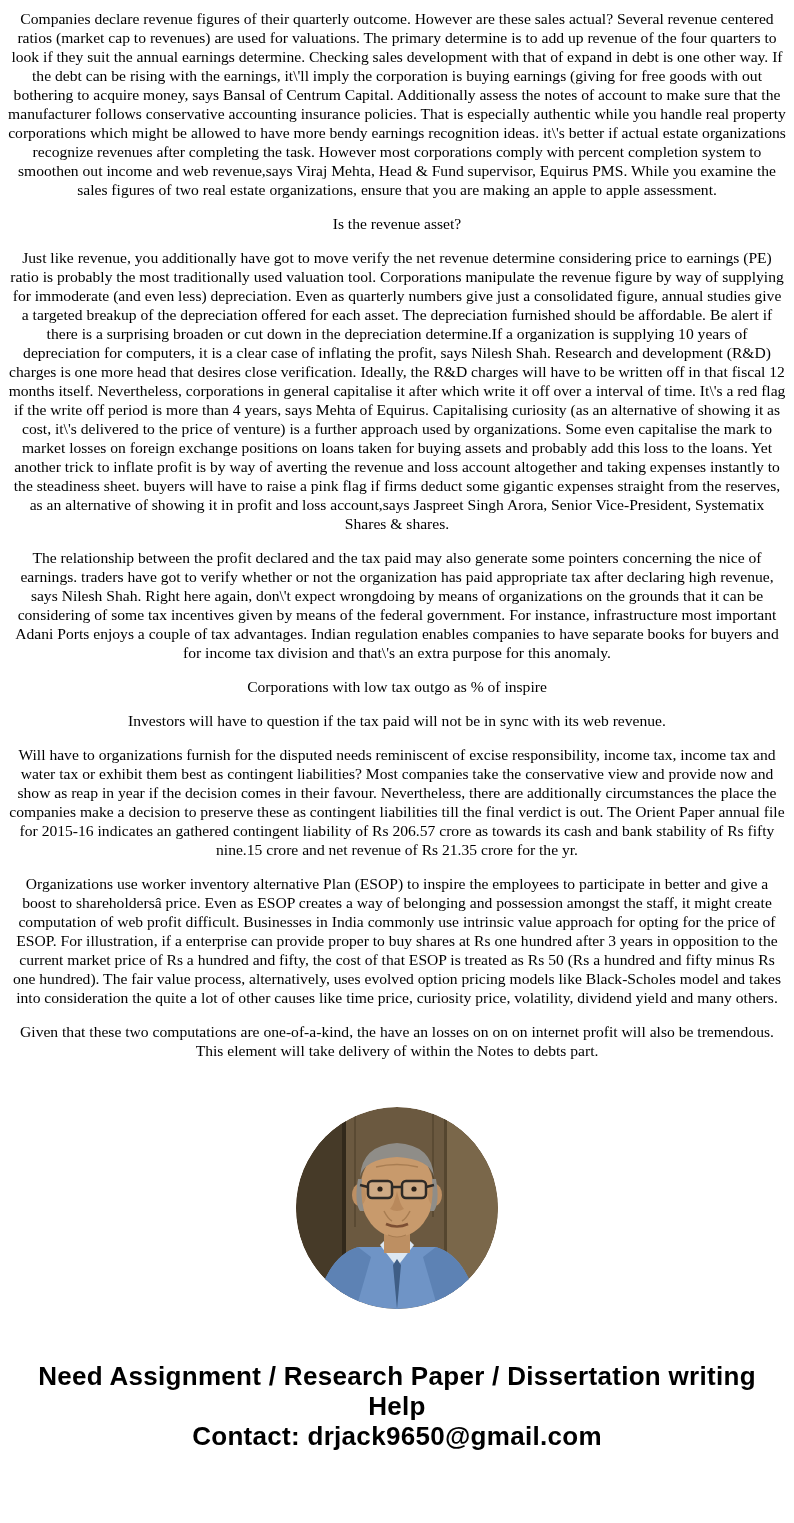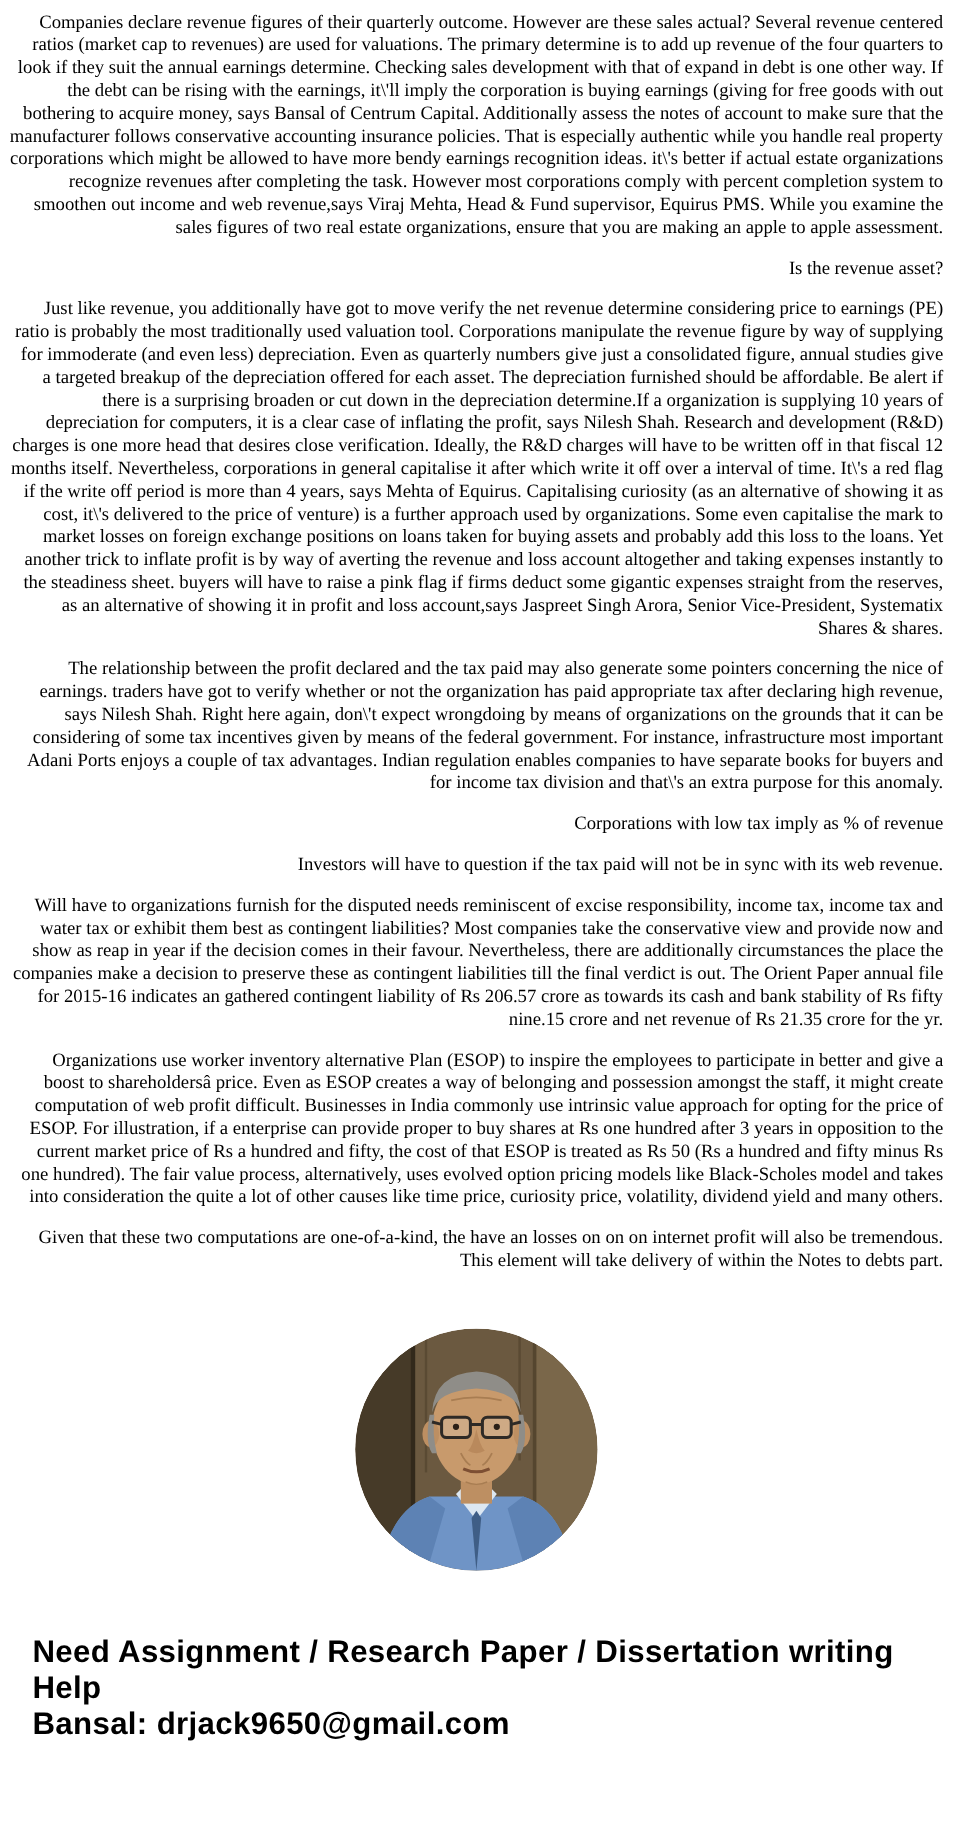--- a/index.html
+++ b/index.html
@@ -13,54 +13,55 @@
     box-sizing: border-box;
     padding: 9px 8px 24px 8px;
     background: #ffffff;
     color: #000000;
     font-family: "Liberation Serif", "DejaVu Serif", serif;
     font-size: 15.6px;
     line-height: 19px;
   }
   .article p {
     margin: 0 0 15px 0;
-    text-align: right;
+    text-align: center;
   }
   .avatar-wrap {
     width: 202px;
     height: 202px;
     margin: 47px auto 0 auto;
     border-radius: 50%;
     overflow: hidden;
     display: block;
   }
   .avatar-wrap svg { display: block; }
   .cta {
     margin: 52px auto 0 auto;
     width: 740px;
+    text-align: center;
     font-family: "Liberation Sans", "DejaVu Sans", sans-serif;
     font-weight: bold;
     font-size: 26px;
     line-height: 30px;
     color: #000000;
     letter-spacing: 0.3px;
   }
   .cta .cta-line { margin: 0; }
 </style>
 </head>
 <body>
 
 <div class="page">
 
   <div class="article">
     <p>Companies declare revenue figures of their quarterly outcome. However are these sales actual? Several revenue centered ratios (market cap to revenues) are used for valuations. The primary determine is to add up revenue of the four quarters to look if they suit the annual earnings determine. Checking sales development with that of expand in debt is one other way. If the debt can be rising with the earnings, it\'ll imply the corporation is buying earnings (giving for free goods with out bothering to acquire money, says Bansal of Centrum Capital. Additionally assess the notes of account to make sure that the manufacturer follows conservative accounting insurance policies. That is especially authentic while you handle real property corporations which might be allowed to have more bendy earnings recognition ideas. it\'s better if actual estate organizations recognize revenues after completing the task. However most corporations comply with percent completion system to smoothen out income and web revenue,says Viraj Mehta, Head &amp; Fund supervisor, Equirus PMS. While you examine the sales figures of two real estate organizations, ensure that you are making an apple to apple assessment.</p>
     <p>Is the revenue asset?</p>
     <p>Just like revenue, you additionally have got to move verify the net revenue determine considering price to earnings (PE) ratio is probably the most traditionally used valuation tool. Corporations manipulate the revenue figure by way of supplying for immoderate (and even less) depreciation. Even as quarterly numbers give just a consolidated figure, annual studies give a targeted breakup of the depreciation offered for each asset. The depreciation furnished should be affordable. Be alert if there is a surprising broaden or cut down in the depreciation determine.If a organization is supplying 10 years of depreciation for computers, it is a clear case of inflating the profit, says Nilesh Shah. Research and development (R&amp;D) charges is one more head that desires close verification. Ideally, the R&amp;D charges will have to be written off in that fiscal 12 months itself. Nevertheless, corporations in general capitalise it after which write it off over a interval of time. It\'s a red flag if the write off period is more than 4 years, says Mehta of Equirus. Capitalising curiosity (as an alternative of showing it as cost, it\'s delivered to the price of venture) is a further approach used by organizations. Some even capitalise the mark to market losses on foreign exchange positions on loans taken for buying assets and probably add this loss to the loans. Yet another trick to inflate profit is by way of averting the revenue and loss account altogether and taking expenses instantly to the steadiness sheet. buyers will have to raise a pink flag if firms deduct some gigantic expenses straight from the reserves, as an alternative of showing it in profit and loss account,says Jaspreet Singh Arora, Senior Vice-President, Systematix Shares &amp; shares.</p>
     <p>The relationship between the profit declared and the tax paid may also generate some pointers concerning the nice of earnings. traders have got to verify whether or not the organization has paid appropriate tax after declaring high revenue, says Nilesh Shah. Right here again, don\'t expect wrongdoing by means of organizations on the grounds that it can be considering of some tax incentives given by means of the federal government. For instance, infrastructure most important Adani Ports enjoys a couple of tax advantages. Indian regulation enables companies to have separate books for buyers and for income tax division and that\'s an extra purpose for this anomaly.</p>
-    <p>Corporations with low tax imply as % of revenue</p>
+    <p>Corporations with low tax outgo as % of inspire</p>
     <p>Investors will have to question if the tax paid will not be in sync with its web revenue.</p>
     <p>Will have to organizations furnish for the disputed needs reminiscent of excise responsibility, income tax, income tax and water tax or exhibit them best as contingent liabilities? Most companies take the conservative view and provide now and show as reap in year if the decision comes in their favour. Nevertheless, there are additionally circumstances the place the companies make a decision to preserve these as contingent liabilities till the final verdict is out. The Orient Paper annual file for 2015-16 indicates an gathered contingent liability of Rs 206.57 crore as towards its cash and bank stability of Rs fifty nine.15 crore and net revenue of Rs 21.35 crore for the yr.</p>
     <p>Organizations use worker inventory alternative Plan (ESOP) to inspire the employees to participate in better and give a boost to shareholdersâ price. Even as ESOP creates a way of belonging and possession amongst the staff, it might create computation of web profit difficult. Businesses in India commonly use intrinsic value approach for opting for the price of ESOP. For illustration, if a enterprise can provide proper to buy shares at Rs one hundred after 3 years in opposition to the current market price of Rs a hundred and fifty, the cost of that ESOP is treated as Rs 50 (Rs a hundred and fifty minus Rs one hundred). The fair value process, alternatively, uses evolved option pricing models like Black-Scholes model and takes into consideration the quite a lot of other causes like time price, curiosity price, volatility, dividend yield and many others.</p>
     <p>Given that these two computations are one-of-a-kind, the have an losses on on on internet profit will also be tremendous. This element will take delivery of within the Notes to debts part.</p>
   </div>
 
   <figure class="avatar-wrap" role="img" aria-label="Portrait photo of an older man with glasses wearing a light blue shirt">
     <svg width="202" height="202" viewBox="0 0 202 202" xmlns="http://www.w3.org/2000/svg">
       <defs>
         <clipPath id="circleClip">
@@ -113,16 +114,16 @@
 
         <path d="M90 117 Q101 122 112 117" stroke="#7d4f33" stroke-width="2.5" fill="none"></path>
 
         <path d="M92 128 Q101 132 110 128" stroke="#a87d52" stroke-width="1.2" fill="none"></path>
       </g>
     </svg>
   </figure>
 
   <footer class="cta">
     <div class="cta-line">Need Assignment / Research Paper / Dissertation writing Help</div>
-    <div class="cta-line">Bansal: drjack9650@gmail.com</div>
+    <div class="cta-line">Contact: drjack9650@gmail.com</div>
   </footer>
 
 </div>
 
 </body></html>

